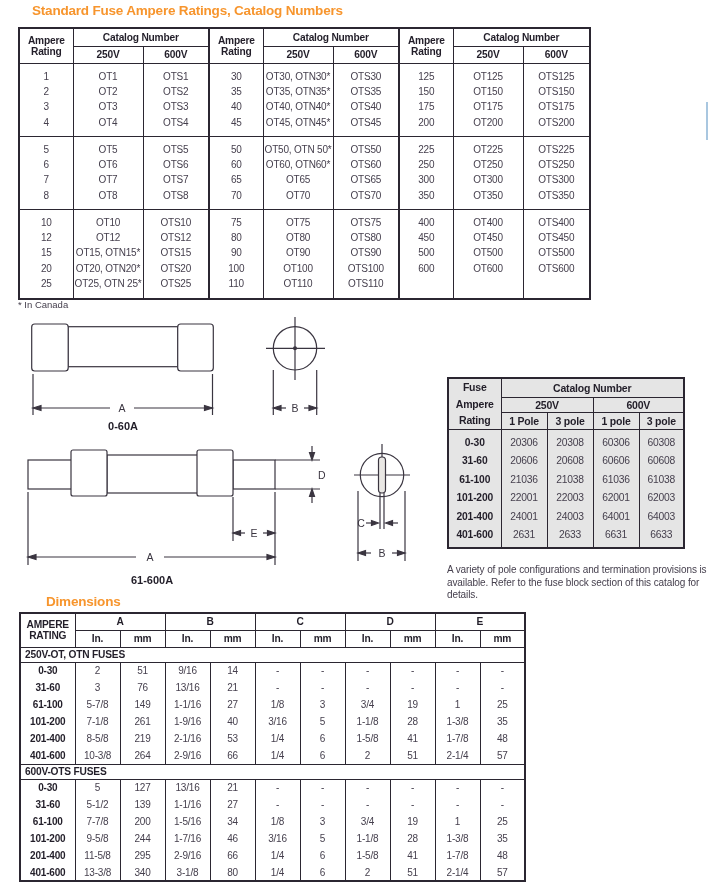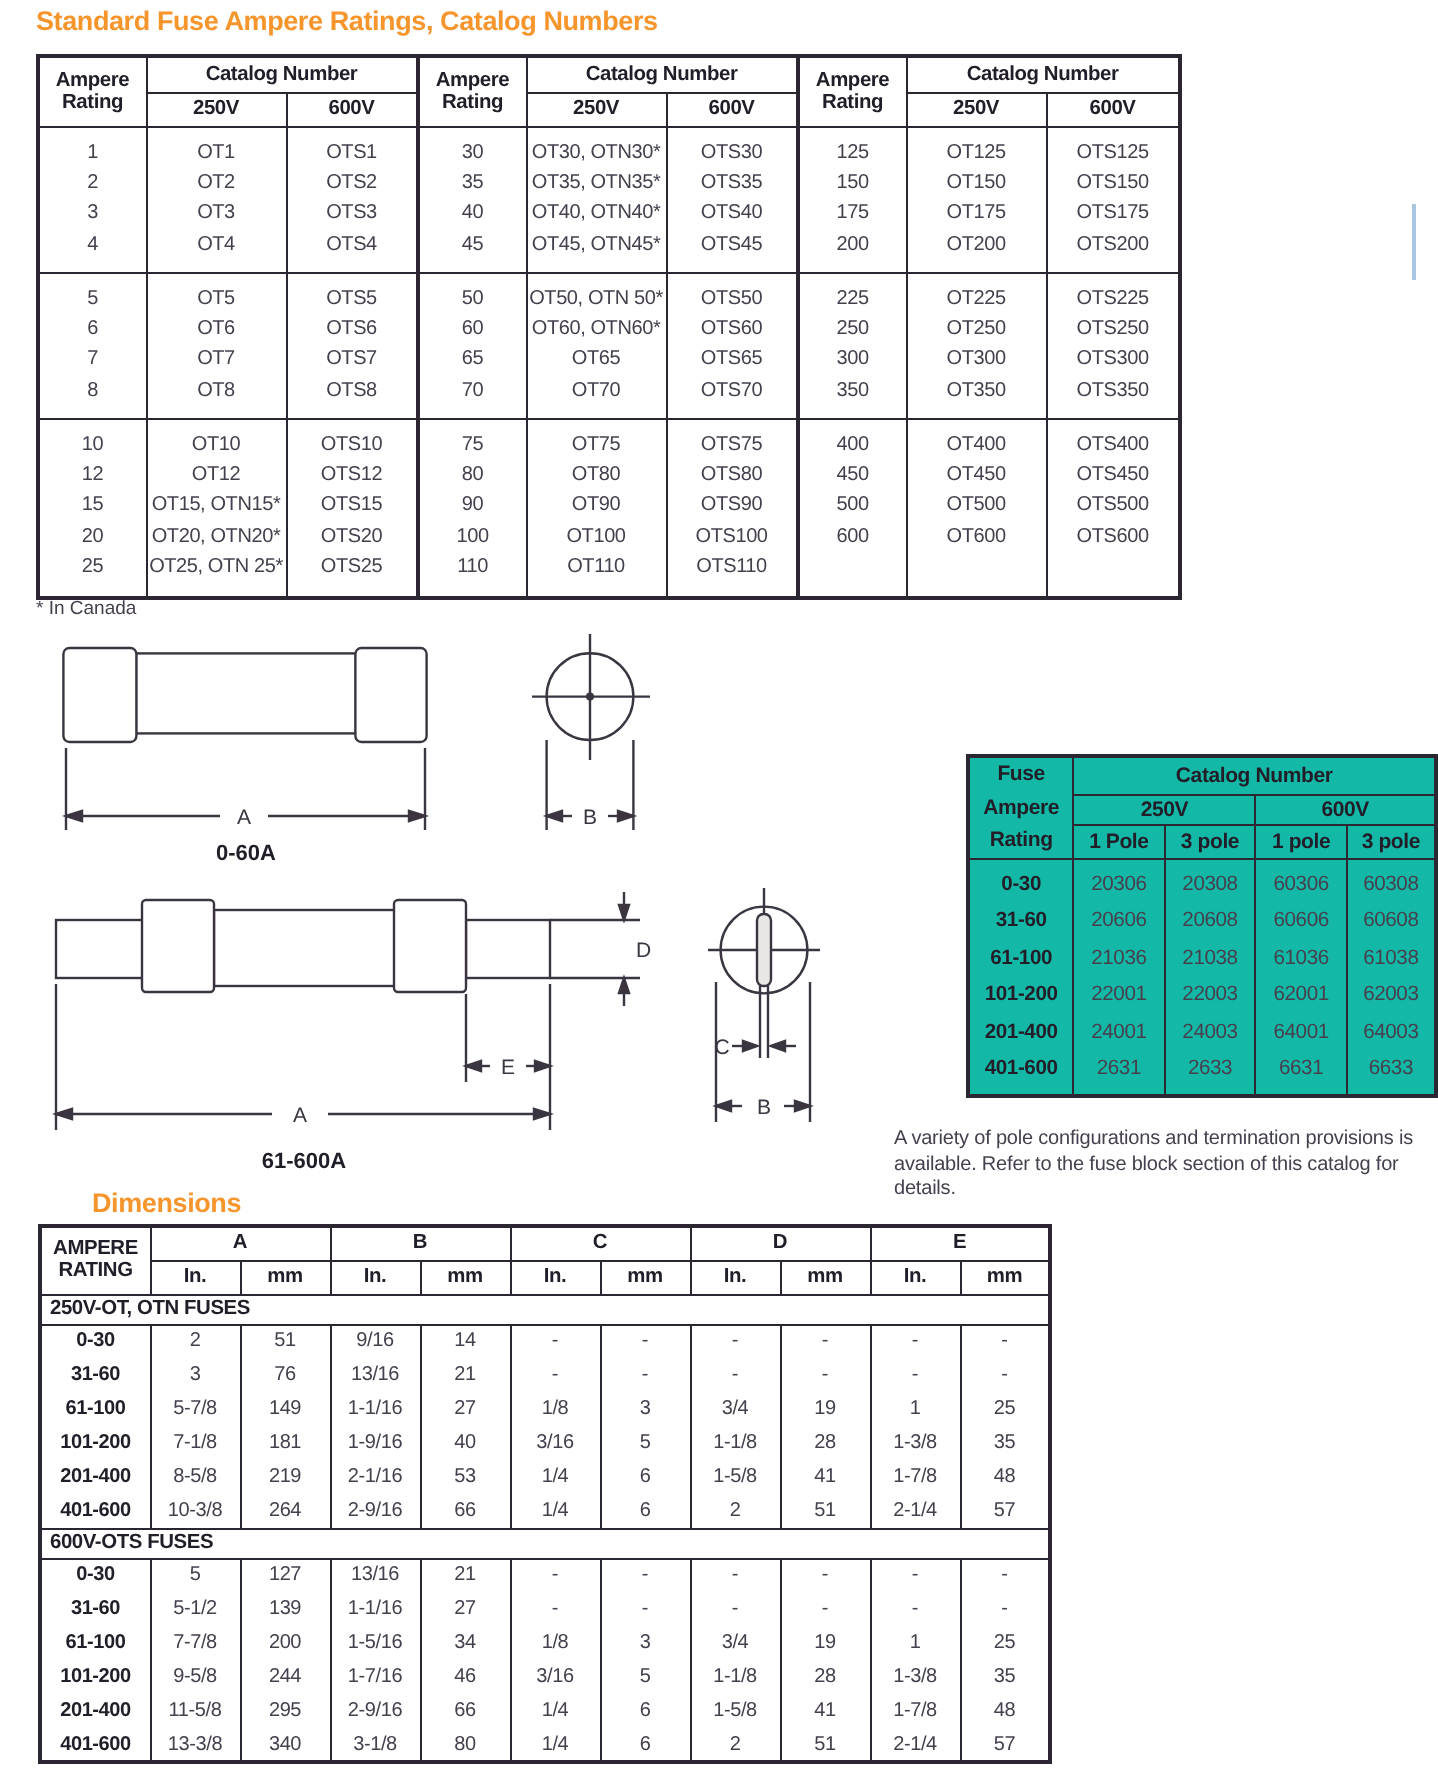--- a/index.html
+++ b/index.html
@@ -35,21 +35,21 @@
   .rg th{height:17px;}
   .rg th.cat{border-bottom:1.2px solid var(--bd);border-left:1px solid var(--bd);}
   .rg th.bl,.rg td.bl{border-left:1px solid var(--bd);}
   .rg tbody.band{border-top:1.5px solid var(--bd);}
   .rg tbody.band:first-of-type{border-top:none;}
   .rg td{height:15.5px;}
   .rg tbody tr:first-child td{padding-top:5px;height:20.5px;}
   .rg tbody tr:last-child td{padding-bottom:6px;height:21.5px;}
 
   
-  #blocks{left:447px;top:377px;border:2px solid var(--bd);background:#14b8a6;margin-left:36px;}
+  #blocks{left:447px;top:377px;border:2px solid var(--bd);background:#e5e5e5;}
   #blocks th{font-size:10.5px;}
   #blocks .bfuse{border-right:1px solid var(--bd);}
   #blocks .bcat{height:19px;border-bottom:1.2px solid var(--bd);}
   #blocks .bvolt{height:15px;border-bottom:1.2px solid var(--bd);}
   #blocks .bvolt.bl{border-left:1px solid var(--bd);}
   #blocks .bpole{height:17px;}
   #blocks .bpole.bl{border-left:1px solid var(--bd);}
   #blocks thead{border-bottom:1.8px solid var(--bd);}
   #blocks td{height:18.5px;font-size:10.3px;}
   #blocks td.bl{border-left:1px solid var(--bd);}
@@ -79,21 +79,21 @@
   .edge-tab{background:#a9c7e0;}
   .blocks-note{
     left:447px;top:548px;width:270px;font-size:10px;line-height:12.5px;color:var(--txt);
     letter-spacing:-0.1px;
     margin-top:16px;
   }
 </style>
 </head>
 <body>
 
-<div class="abs h-orange" style="left:18px;top:3px;">Standard Fuse Ampere Ratings, Catalog Numbers</div>
+<div class="abs h-orange" style="left:32px;top:3px;">Standard Fuse Ampere Ratings, Catalog Numbers</div>
 
 <div class="abs" id="ratings">
     <table class="rg">
       <colgroup>
         <col style="width: 53px;">
         <col style="width: 70px;">
         <col style="width: 66px;">
       </colgroup>
       <thead>
         <tr>
@@ -610,21 +610,21 @@
         <td class="bl">1/8</td>
         <td class="bl">3</td>
         <td class="bl">3/4</td>
         <td class="bl">19</td>
         <td class="bl">1</td>
         <td class="bl">25</td>
       </tr>
       <tr>
         <td class="damp">101-200</td>
         <td class="bl">7-1/8</td>
-        <td class="bl">181</td>
+        <td class="bl">261</td>
         <td class="bl">1-9/16</td>
         <td class="bl">40</td>
         <td class="bl">3/16</td>
         <td class="bl">5</td>
         <td class="bl">1-1/8</td>
         <td class="bl">28</td>
         <td class="bl">1-3/8</td>
         <td class="bl">35</td>
       </tr>
       <tr>

